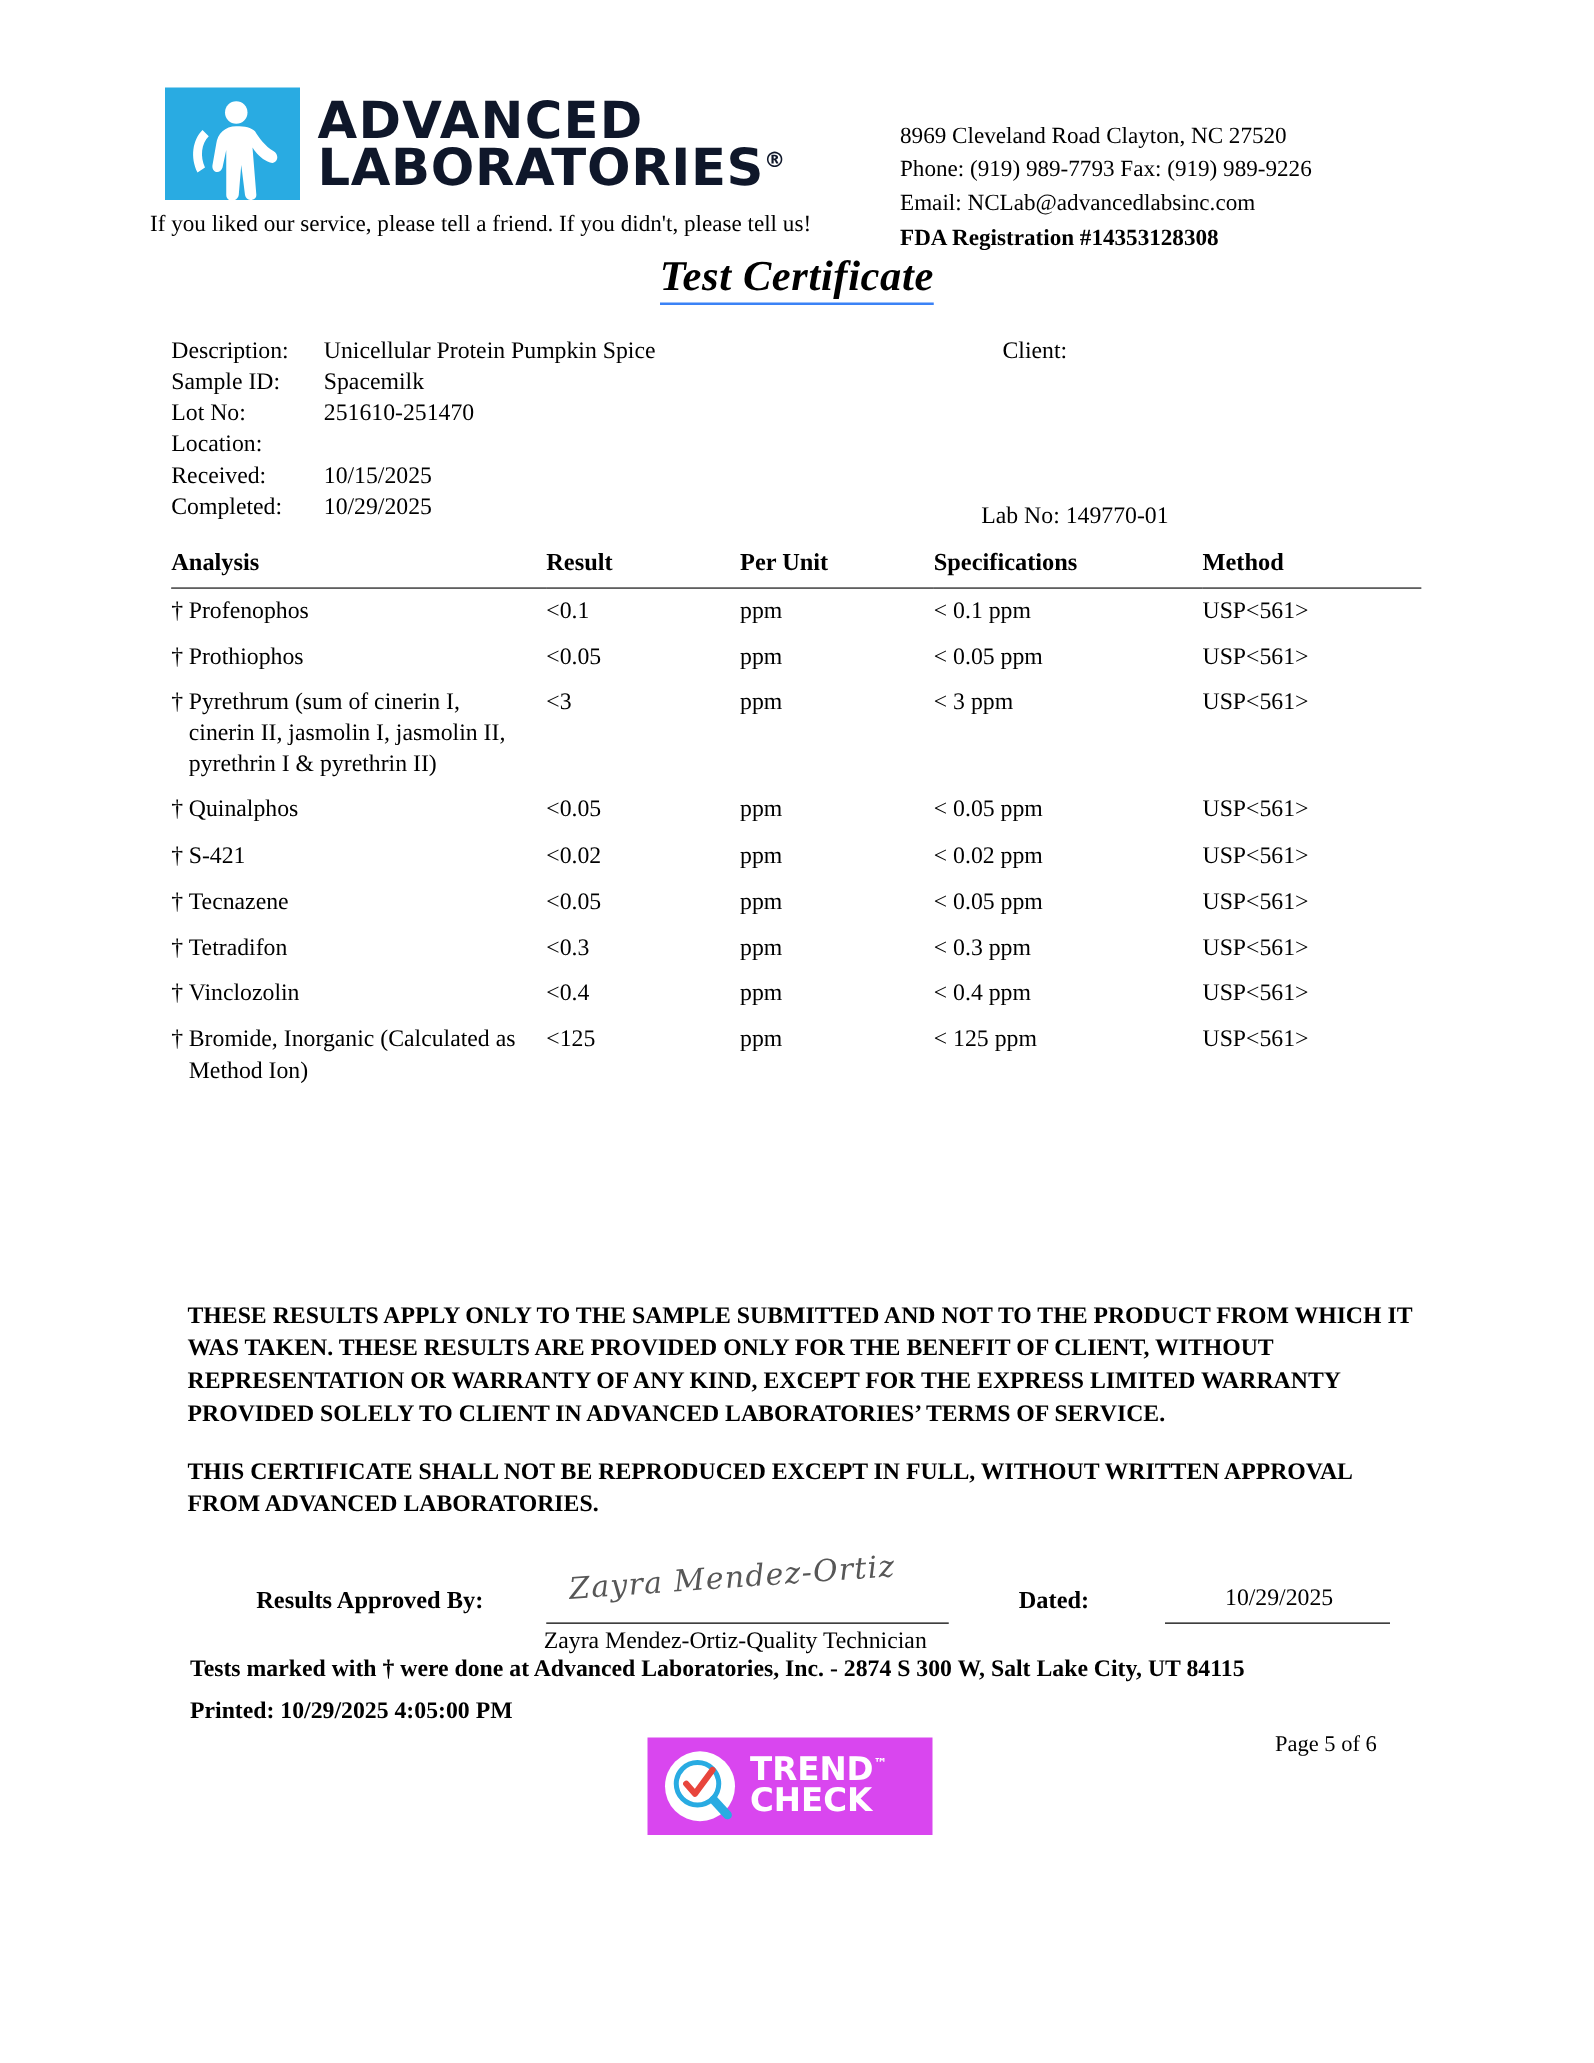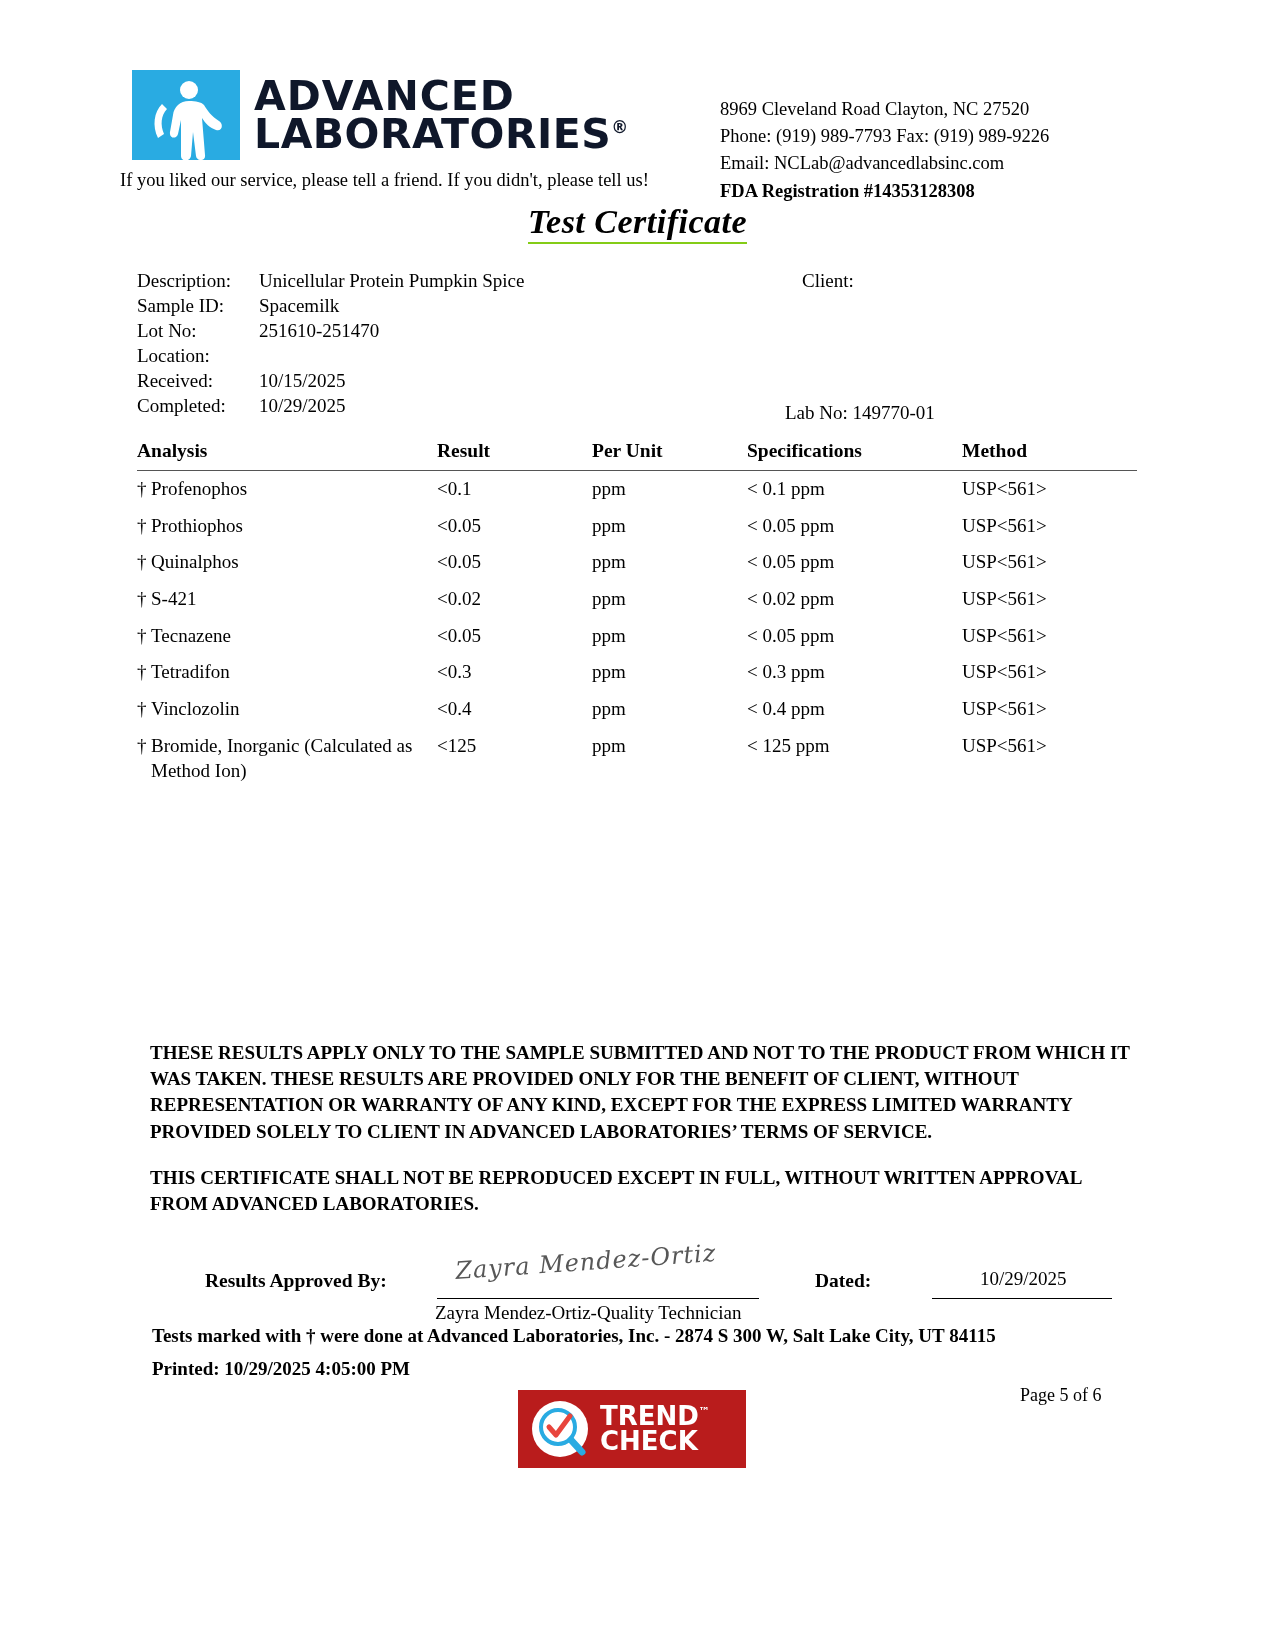--- a/index.html
+++ b/index.html
@@ -79,21 +79,21 @@
     top: 203px;
     left: 0;
     width: 1275px;
     text-align: center;
     font-size: 34px;
     font-weight: bold;
     font-style: italic;
     letter-spacing: 0.5px;
   }
   .doc-title span {
-    border-bottom: 2px solid #84cc16;
+    border-bottom: 2px solid #3b82f6;
     padding-bottom: 2px;
   }
 
   
   .meta {
     position: absolute;
     left: 137px;
     top: 268px;
     width: 1000px;
     font-size: 19px;
@@ -234,21 +234,21 @@
     font-size: 18px;
   }
 
   
   .trend {
     position: absolute;
     left: 518px;
     top: 1390px;
     width: 228px;
     height: 78px;
-    background: #b91c1c;
+    background: #d946ef;
     display: flex;
     align-items: center;
     padding: 0 0 0 8px;
     box-sizing: border-box;
   }
   .trend .circle {
     width: 56px;
     height: 56px;
     border-radius: 50%;
     background: #ffffff;
@@ -348,20 +348,27 @@
             <td class="col-method">USP&lt;561&gt;</td>
           </tr>
           <tr>
             <td class="analyte col-analysis"><span class="dag">†</span><span>Prothiophos</span></td>
             <td class="col-result">&lt;0.05</td>
             <td class="col-unit">ppm</td>
             <td class="col-spec">&lt; 0.05 ppm</td>
             <td class="col-method">USP&lt;561&gt;</td>
           </tr>
           <tr>
+            <td class="analyte col-analysis"><span class="dag">†</span><span>Pyrethrum (sum of cinerin I,</span><span class="cont">cinerin II, jasmolin I, jasmolin II, pyrethrin I &amp; pyrethrin II)</span></td>
+            <td class="col-result">&lt;3</td>
+            <td class="col-unit">ppm</td>
+            <td class="col-spec">&lt; 3 ppm</td>
+            <td class="col-method">USP&lt;561&gt;</td>
+          </tr>
+          <tr>
             <td class="analyte col-analysis"><span class="dag">†</span><span>Quinalphos</span></td>
             <td class="col-result">&lt;0.05</td>
             <td class="col-unit">ppm</td>
             <td class="col-spec">&lt; 0.05 ppm</td>
             <td class="col-method">USP&lt;561&gt;</td>
           </tr>
           <tr>
             <td class="analyte col-analysis"><span class="dag">†</span><span>S-421</span></td>
             <td class="col-result">&lt;0.02</td>
             <td class="col-unit">ppm</td>

